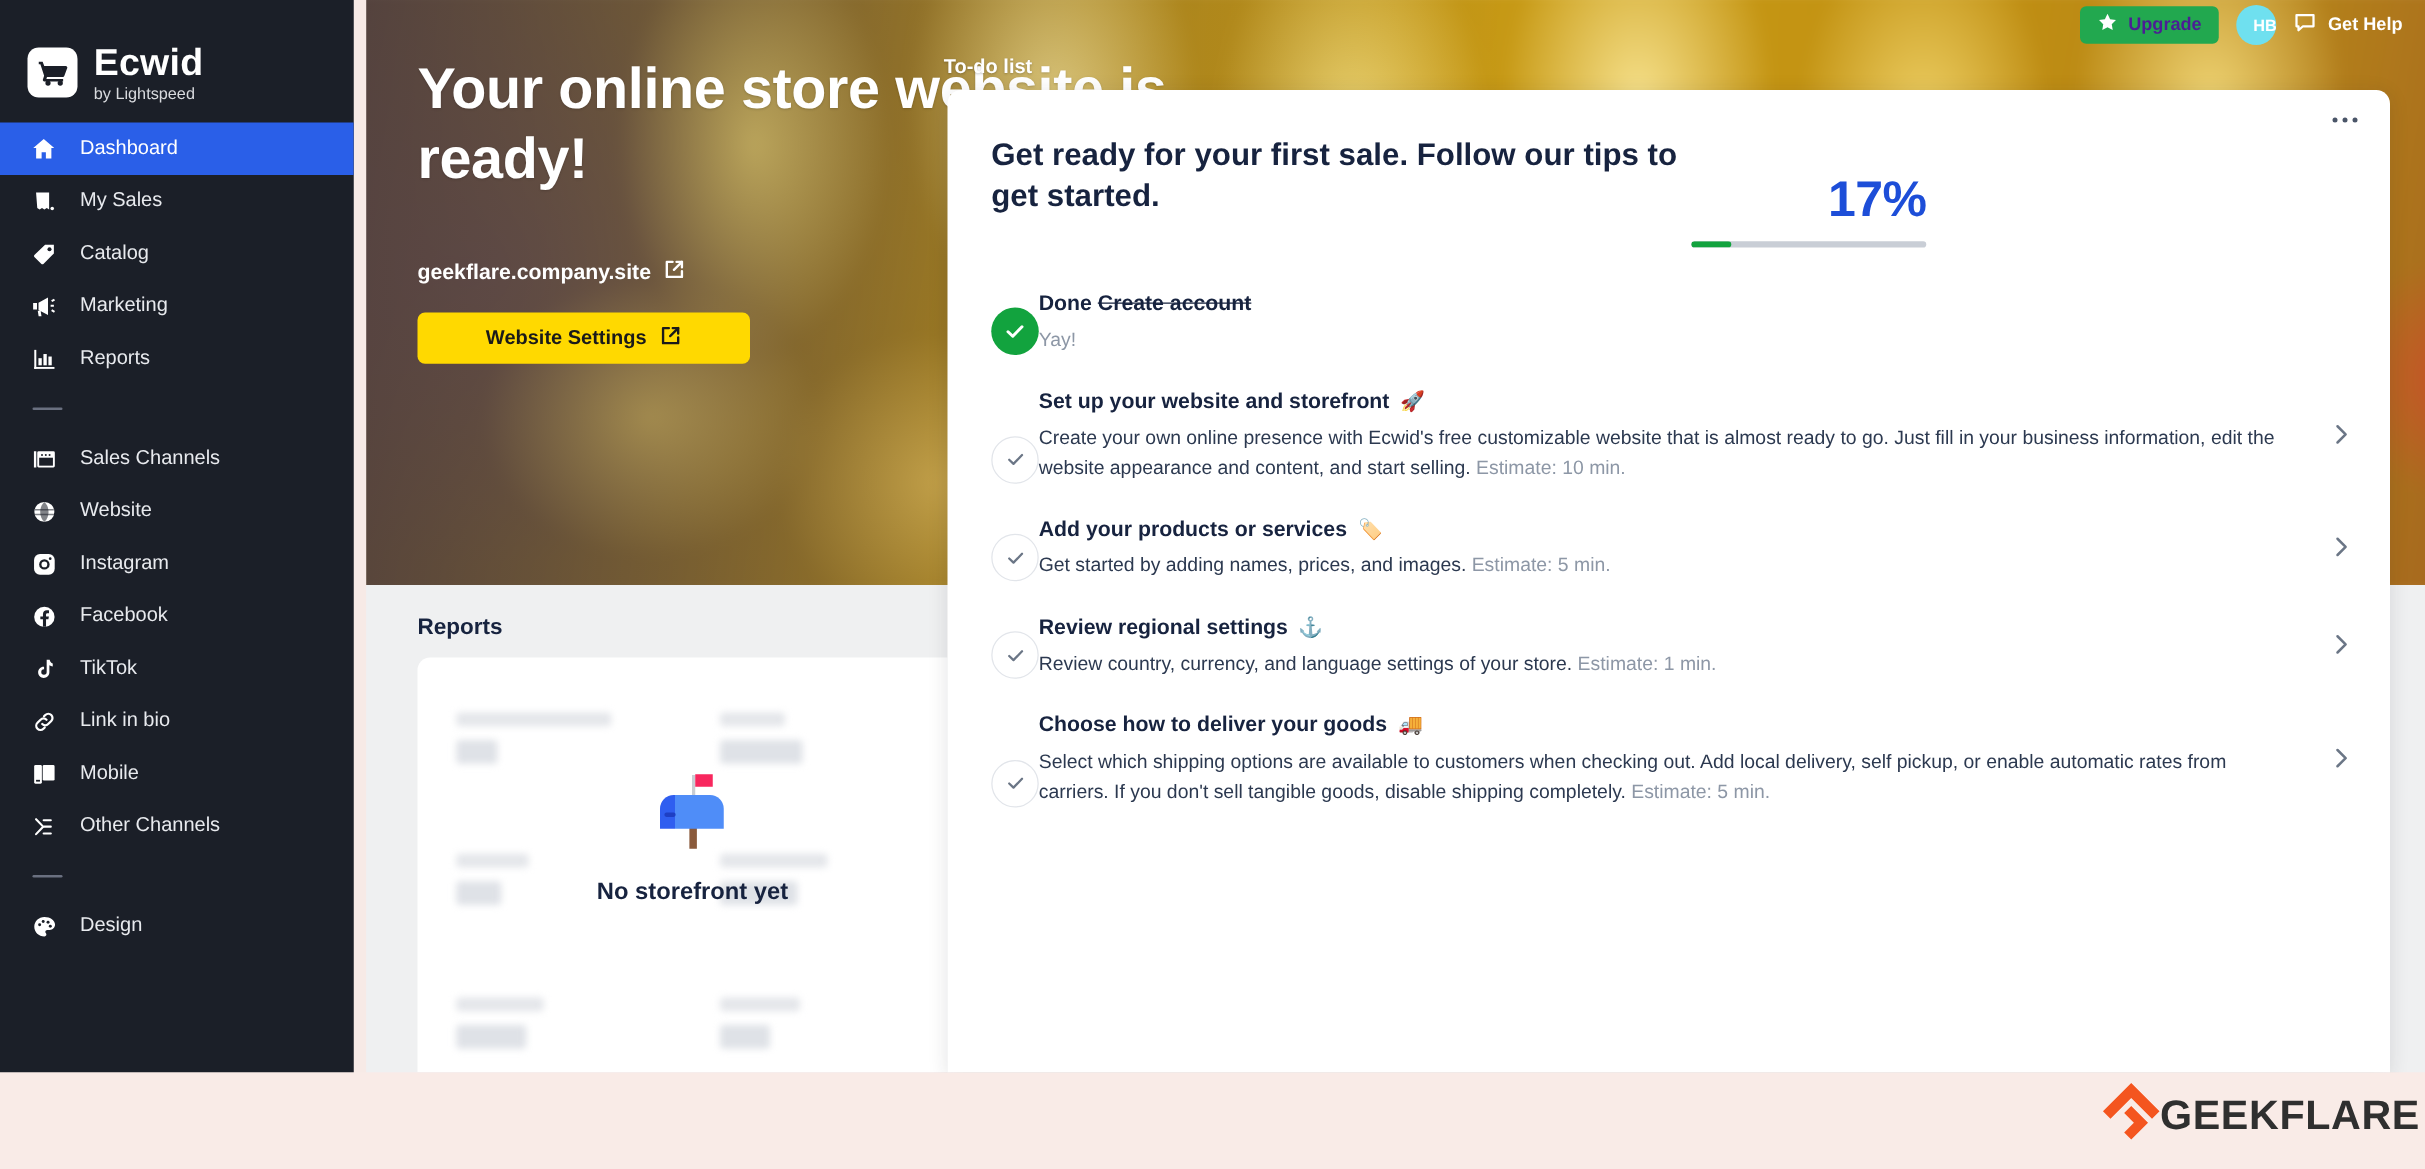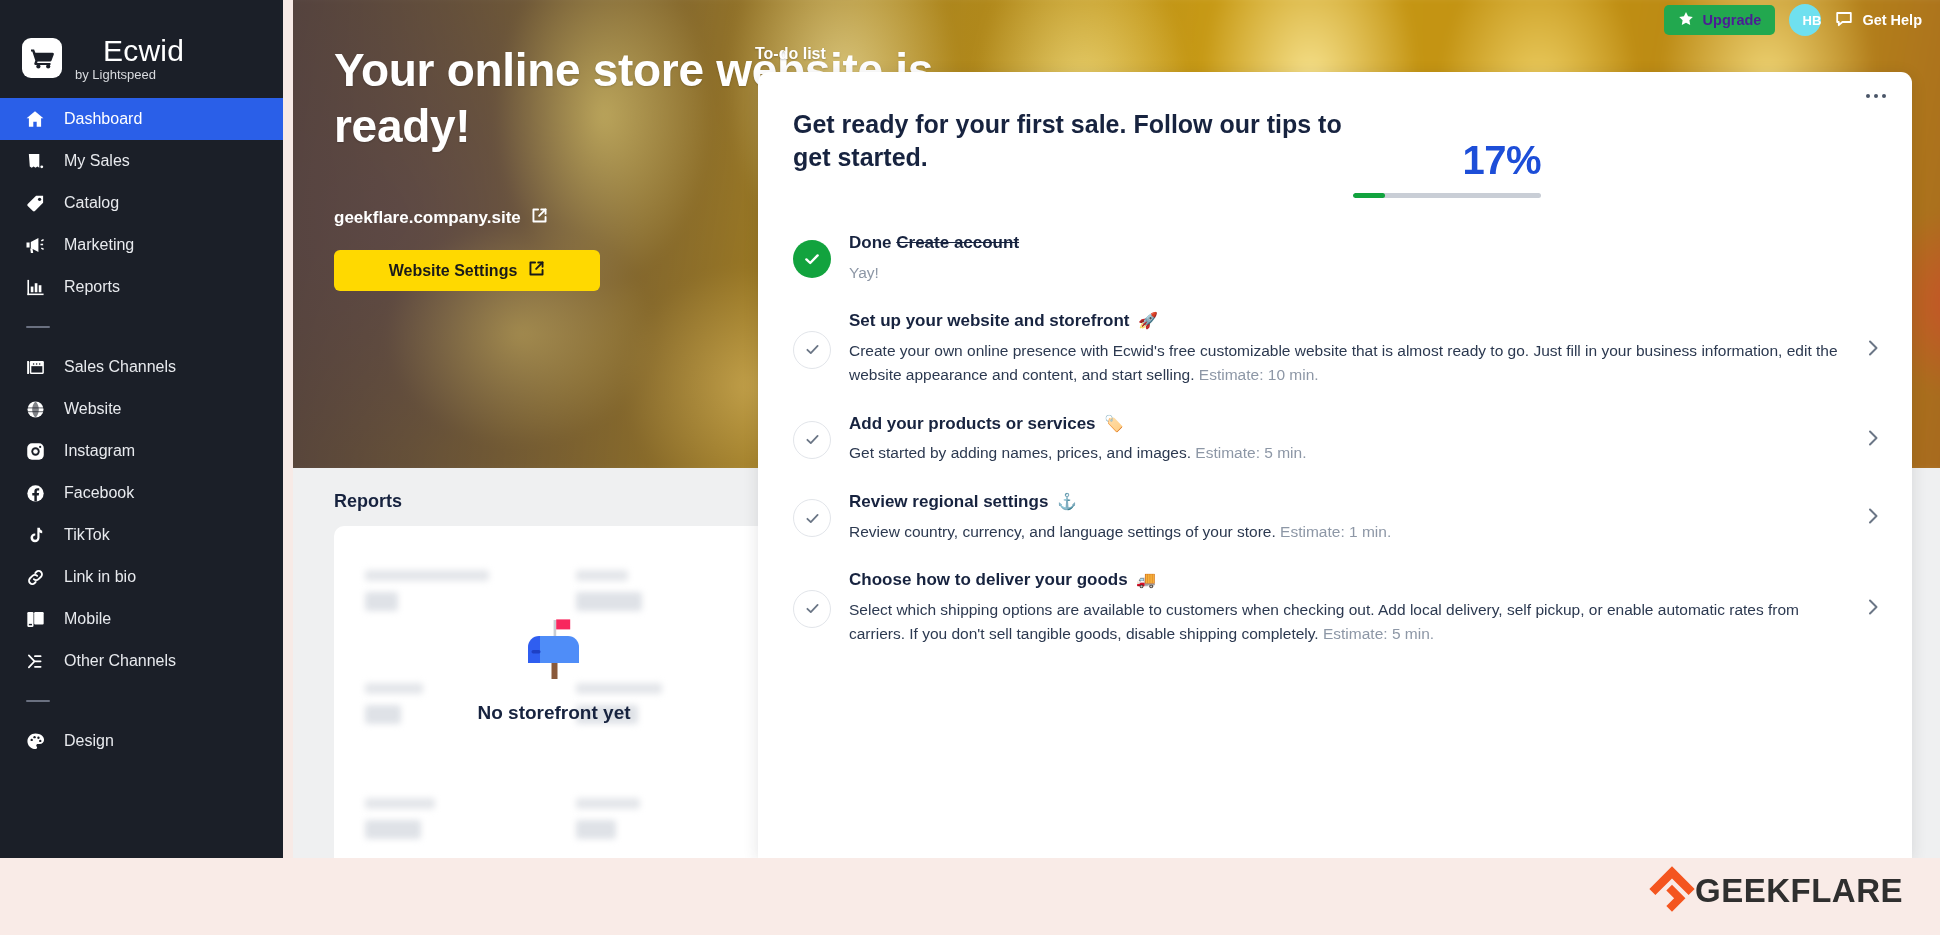--- a/index.html
+++ b/index.html
@@ -28,21 +28,21 @@
   }
   .brand-mark {
     width: 40px; height: 40px;
     background: #ffffff; border-radius: 9px;
     display: flex; align-items: center; justify-content: center;
     flex: none;
   }
   .brand-text { line-height: 1; }
   .brand-name {
     font-size: 30px; color: #ffffff; letter-spacing: .2px;
-    font-weight: 400; display: block; margin-left: 28px;
+    font-weight: 700; display: block;
   }
   .brand-sub {
     font-size: 13px; color: #d8dade; display: block; margin-top: 2px;
   }
 
   .nav-item {
     display: flex; align-items: center; gap: 18px;
     height: 42px;
     padding-left: 24px;
     color: #e8eaee;
@@ -172,21 +172,21 @@
     text-align: right; line-height: 1.05; letter-spacing: -.5px; margin-top: 31px;
   }
   #todo-bar {
     margin-top: 12px; height: 5px; width: 100%;
     background: #c9ced6; border-radius: 4px; overflow: hidden;
   }
   #todo-bar span { display: block; height: 100%; background: #12a33e; border-radius: 4px; }
 
   .todo-list { padding: 0 32px 0 35px; margin-top: 22px; }
   .todo-row {
-    display: flex; align-items: center; gap: 18px;
+    display: flex; align-items: flex-end; 
     padding: 12px 0 14px 0;
     cursor: pointer;
     position: relative;
   }
   .check {
     width: 38px; height: 38px; flex: none;
     border-radius: 50%;
     display: flex; align-items: center; justify-content: center;
     margin-top: 2px;
   }
@@ -280,21 +280,21 @@
     cursor: pointer;
   }
 
   
   #footer {
     position: absolute; left: 0; top: 858px;
     width: 1940px; height: 77px;
     background: #f9ebe7;
   }
   #watermark {
-    position: absolute; right: 37px; top: 8px;
+    position: absolute; right: 4px; top: 8px;
     display: flex; align-items: center;  text-align: center;
   }
   #watermark-text {
     font-size: 33px; font-weight: 700; color: #2f2f2f;
     letter-spacing: .5px;
   }
 </style>
 </head>
 <body>
 

